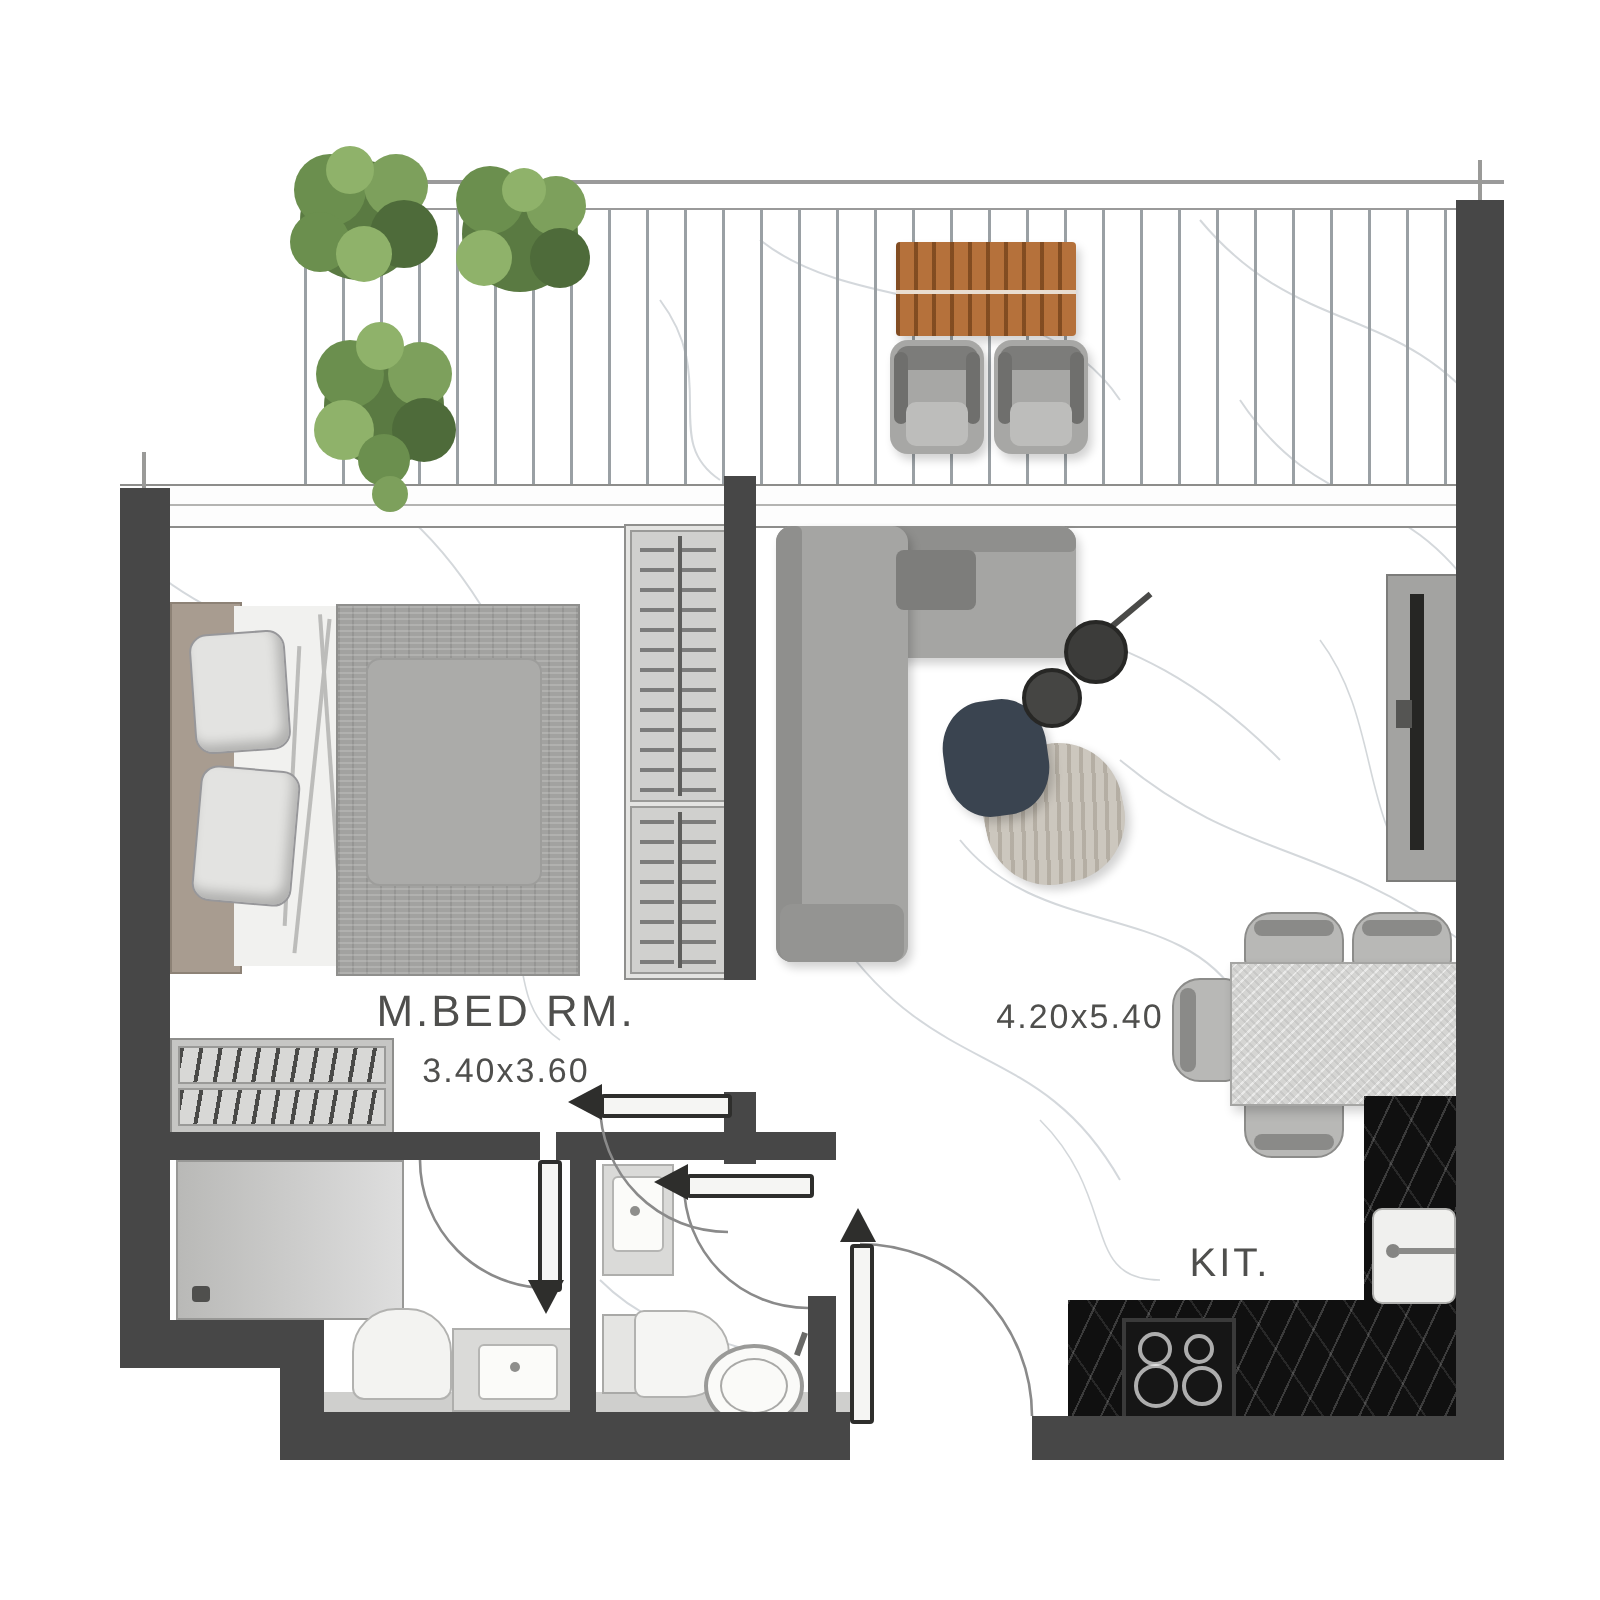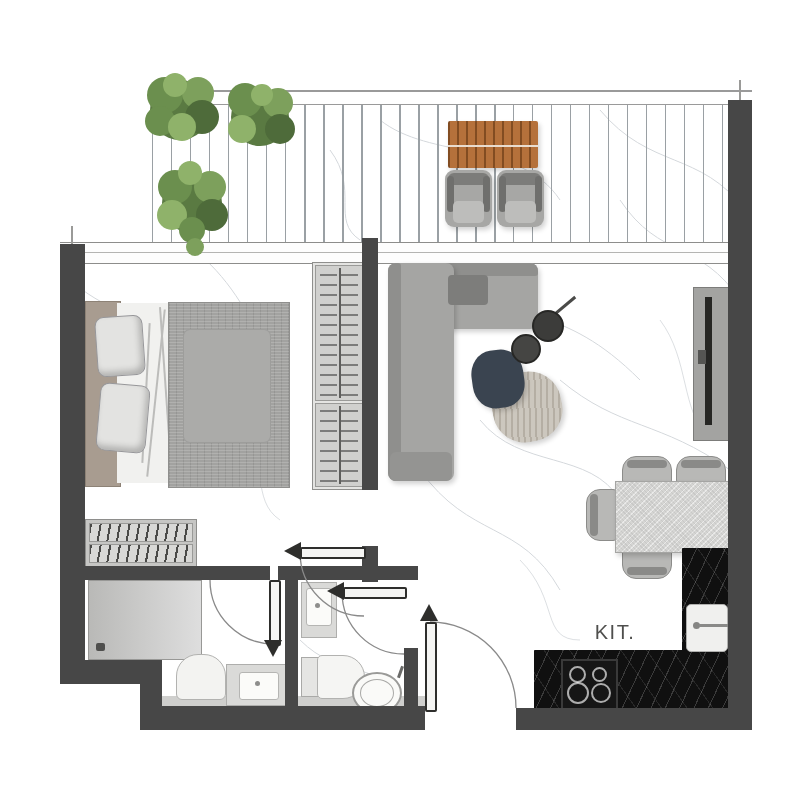--- a/index.html
+++ b/index.html
@@ -297,15 +297,18 @@
 
   <div class="door-leaf" style="left:343px;top:587px;width:60px;height:8px;"></div>
   <div class="arrow left" style="left:327px;top:582px;"></div>
 
   <div class="door-leaf" style="left:269px;top:580px;width:8px;height:62px;"></div>
   <div class="arrow down" style="left:264px;top:640px;"></div>
 
   <div class="door-leaf" style="left:425px;top:622px;width:8px;height:86px;"></div>
   <div class="arrow up" style="left:420px;top:604px;"></div>
 
+  <div class="roomlabel roomname" style="left:163px;top:493px;width:180px;">M.BED RM.</div>
+  <div class="roomlabel roomdims" style="left:163px;top:526px;width:180px;">3.40x3.60</div>
+  <div class="roomlabel roomdims" style="left:450px;top:499px;width:180px;">4.20x5.40</div>
   <div class="roomlabel roomname" style="left:580px;top:621px;width:70px;font-size:20px;">KIT.</div>
 
 </div>
 
 </body></html>

